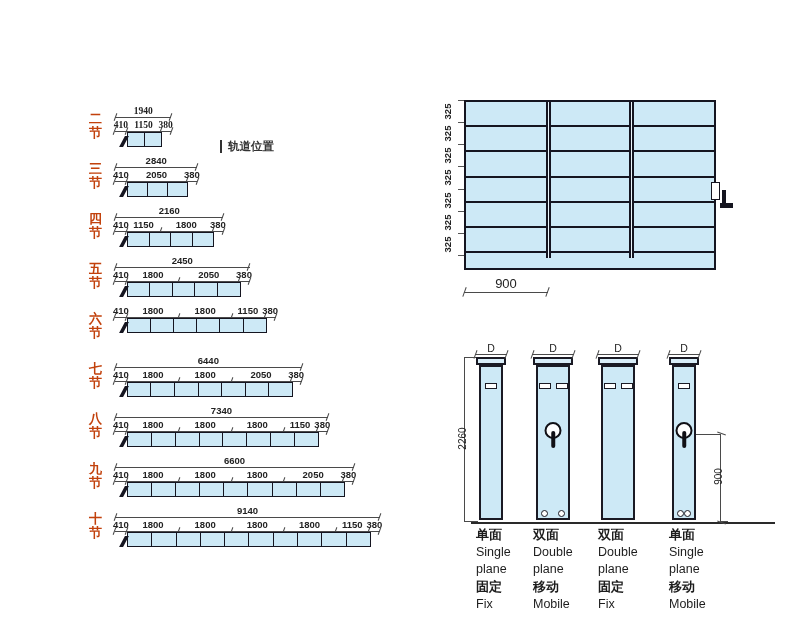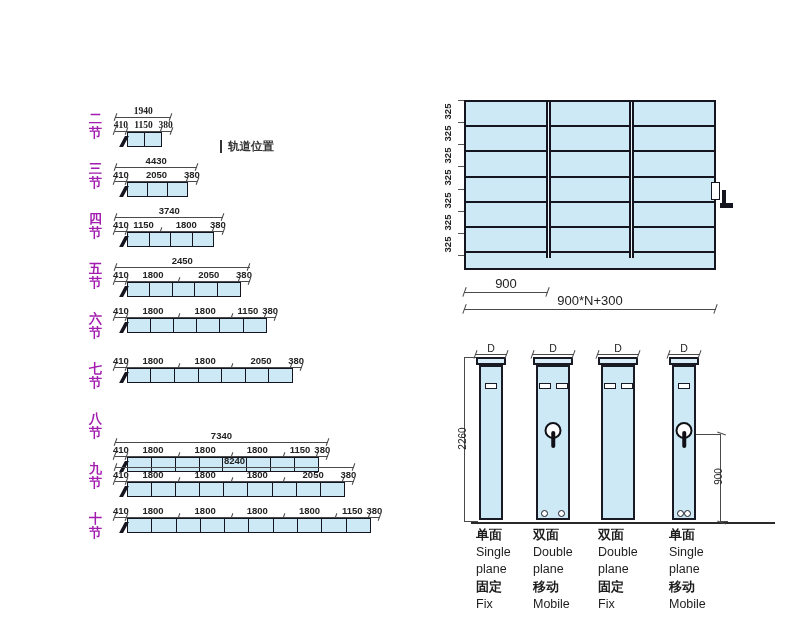--- a/index.html
+++ b/index.html
@@ -5,21 +5,21 @@
   html,body{margin:0;padding:0;background:#fff;}
   .canvas{position:relative;width:800px;height:630px;background:#fff;overflow:hidden;
           font-family:"Liberation Sans",sans-serif;color:#222;}
   
   .title-box{position:absolute;left:318px;top:12px;width:165px;height:45px;border:1px solid #808080;
              display:flex;align-items:center;justify-content:center;font-size:26px;font-weight:600;
              color:#3d434c;word-spacing:12px;letter-spacing:1px;}
   
   .rows-panel{position:absolute;left:88px;top:104px;width:320px;}
   .srow{display:flex;align-items:flex-start;margin-bottom:6px;height:44px;}
-  .v-label{width:15px;font-size:13px;font-weight:700;color:#a21caf;line-height:1.1;
+  .v-label{width:15px;font-size:13px;font-weight:700;color:#c2410c;line-height:1.1;
            word-break:break-all;margin-top:8px;text-align:center;flex:none;}
   .drawing{position:relative;margin-left:12px;}
   .dim-total{position:relative;height:13px;border-bottom:1px solid #4a4a4a;}
   .dim-total::before,.dim-total::after{content:"";position:absolute;bottom:-4px;width:1.2px;height:8px;
            background:#4a4a4a;transform:rotate(20deg);}
   .dim-total::before{left:0;}
   .dim-total::after{right:0;}
   .dim-total .lbl{position:absolute;left:0;right:0;bottom:1px;text-align:center;
            font-size:9.5px;font-weight:600;color:#222;}
   .dim-segs{display:flex;height:13px;}
@@ -131,21 +131,21 @@
               <div class="cell"></div>
               <div class="cell"></div>
             </div>
           </div>
         </div>
       </div>
       <div class="srow">
         <div class="v-label">三节</div>
         <div class="drawing" style="width: 82.36px;">
           <div class="dim-total">
-            <span class="lbl">4430</span>
+            <span class="lbl">2840</span>
           </div>
           <div class="dim-segs">
             <div class="seg" style="width: 11.89px;">
               <span class="lbl">410</span>
             </div>
             <div class="seg" style="width: 59.45px;">
               <span class="lbl">2050</span>
             </div>
             <div class="seg" style="width: 11.02px;">
               <span class="lbl">380</span>
@@ -157,21 +157,21 @@
               <div class="cell"></div>
               <div class="cell"></div>
             </div>
           </div>
         </div>
       </div>
       <div class="srow">
         <div class="v-label">四节</div>
         <div class="drawing" style="width: 108.46px;">
           <div class="dim-total">
-            <span class="lbl">3740</span>
+            <span class="lbl">2160</span>
           </div>
           <div class="dim-segs">
             <div class="seg" style="width: 11.89px;">
               <span class="lbl">410</span>
             </div>
             <div class="seg" style="width: 33.35px;">
               <span class="lbl">1150</span>
             </div>
             <div class="seg" style="width: 52.2px;">
               <span class="lbl">1800</span>
@@ -249,20 +249,23 @@
               <div class="cell"></div>
               <div class="cell"></div>
               <div class="cell"></div>
             </div>
           </div>
         </div>
       </div>
       <div class="srow">
         <div class="v-label">七节</div>
         <div class="drawing" style="width: 186.76px;">
+          <div class="dim-total">
+            <span class="lbl">6440</span>
+          </div>
           <div class="dim-segs">
             <div class="seg" style="width: 11.89px;">
               <span class="lbl">410</span>
             </div>
             <div class="seg" style="width: 52.2px;">
               <span class="lbl">1800</span>
             </div>
             <div class="seg" style="width: 52.2px;">
               <span class="lbl">1800</span>
             </div>
@@ -281,21 +284,21 @@
               <div class="cell"></div>
               <div class="cell"></div>
               <div class="cell"></div>
               <div class="cell"></div>
             </div>
           </div>
         </div>
       </div>
       <div class="srow">
         <div class="v-label">八节</div>
-        <div class="drawing" style="width: 212.86px; margin-top: 25px;">
+        <div class="drawing" style="width: 212.86px;">
           <div class="dim-total">
             <span class="lbl">7340</span>
           </div>
           <div class="dim-segs">
             <div class="seg" style="width: 11.89px;">
               <span class="lbl">410</span>
             </div>
             <div class="seg" style="width: 52.2px;">
               <span class="lbl">1800</span>
             </div>
@@ -323,21 +326,21 @@
               <div class="cell"></div>
               <div class="cell"></div>
             </div>
           </div>
         </div>
       </div>
       <div class="srow">
         <div class="v-label">九节</div>
         <div class="drawing" style="width: 238.96px;">
           <div class="dim-total">
-            <span class="lbl">8240</span>
+            <span class="lbl">6600</span>
           </div>
           <div class="dim-segs">
             <div class="seg" style="width: 11.89px;">
               <span class="lbl">410</span>
             </div>
             <div class="seg" style="width: 52.2px;">
               <span class="lbl">1800</span>
             </div>
             <div class="seg" style="width: 52.2px;">
               <span class="lbl">1800</span>
@@ -363,20 +366,23 @@
               <div class="cell"></div>
               <div class="cell"></div>
               <div class="cell"></div>
             </div>
           </div>
         </div>
       </div>
       <div class="srow">
         <div class="v-label">十节</div>
         <div class="drawing" style="width: 265.06px;">
+          <div class="dim-total">
+            <span class="lbl">9140</span>
+          </div>
           <div class="dim-segs">
             <div class="seg" style="width: 11.89px;">
               <span class="lbl">410</span>
             </div>
             <div class="seg" style="width: 52.2px;">
               <span class="lbl">1800</span>
             </div>
             <div class="seg" style="width: 52.2px;">
               <span class="lbl">1800</span>
             </div>
@@ -445,23 +451,20 @@
         <div class="shelfrow"></div>
         <div class="shelfrow"></div>
         <div class="shelfrow"></div>
         <div class="vdiv" style="left: calc(33.3333% - 2.5px);"></div>
         <div class="vdiv" style="left: calc(66.6667% - 2.5px);"></div>
       </div>
     <div class="fdims">
       <div class="fdim" style="width:84px;">
         <span class="lbl">900</span>
       </div>
-      <div class="fdim" style="width:252px;">
-        <span class="lbl">900*N+300</span>
-      </div>
     </div>
   </div>
 
   <div class="side">
     <div class="baseline"></div>
     <div class="hdim">
       <span class="lbl">2260</span>
     </div>
     <div class="vdim">
       <span class="lbl">900</span>

